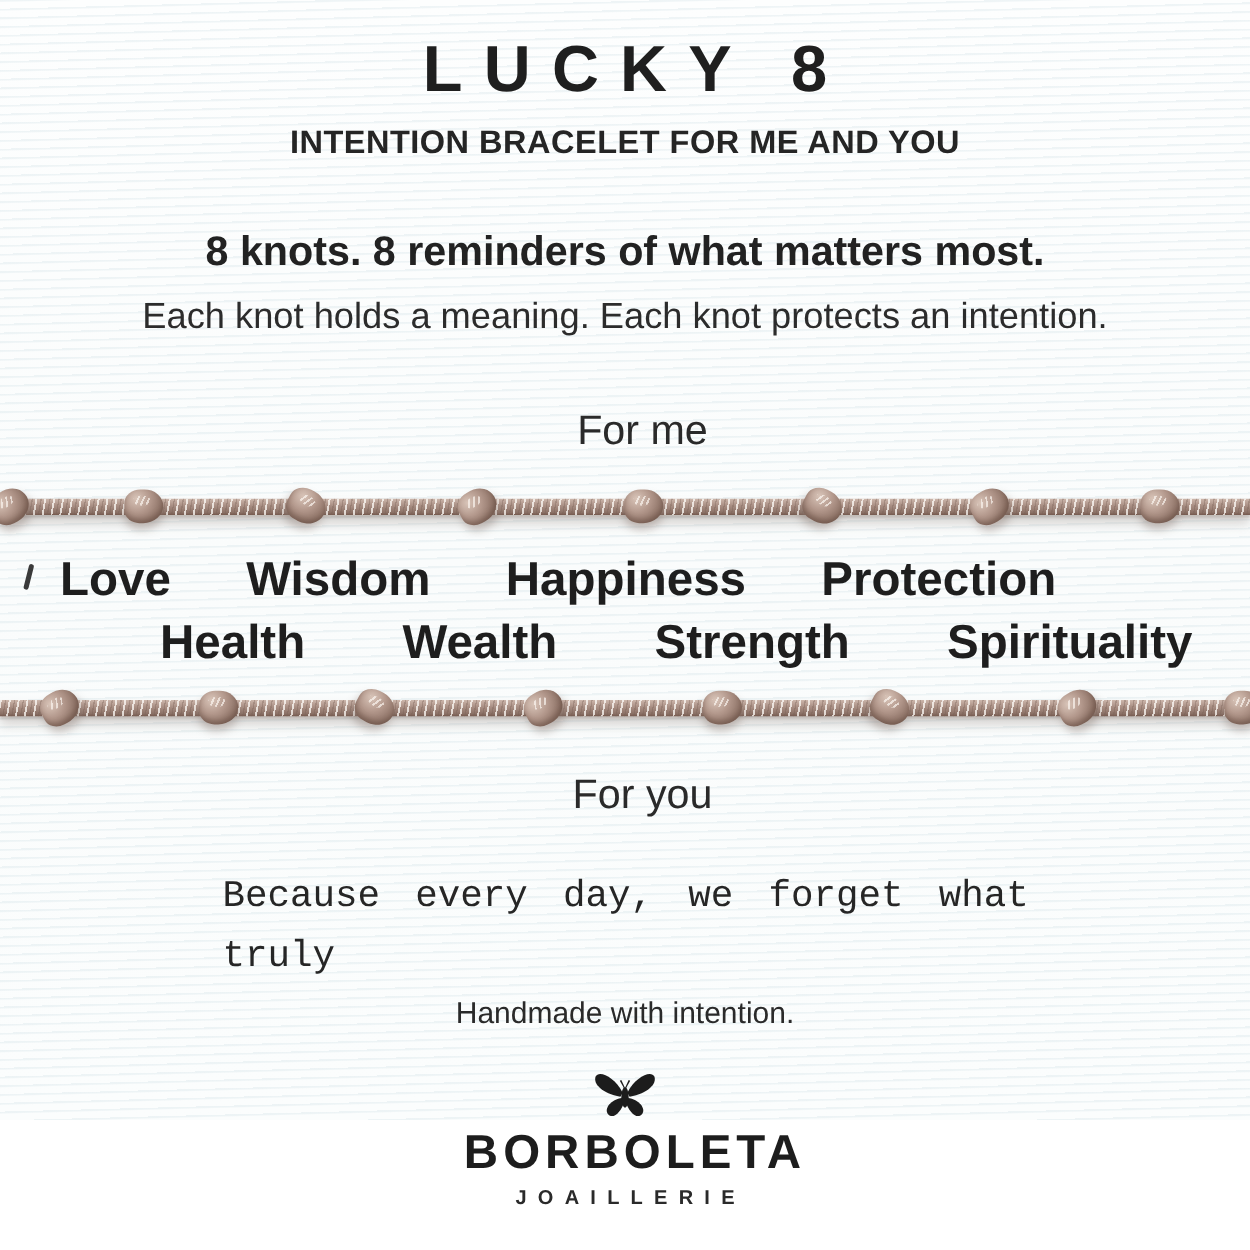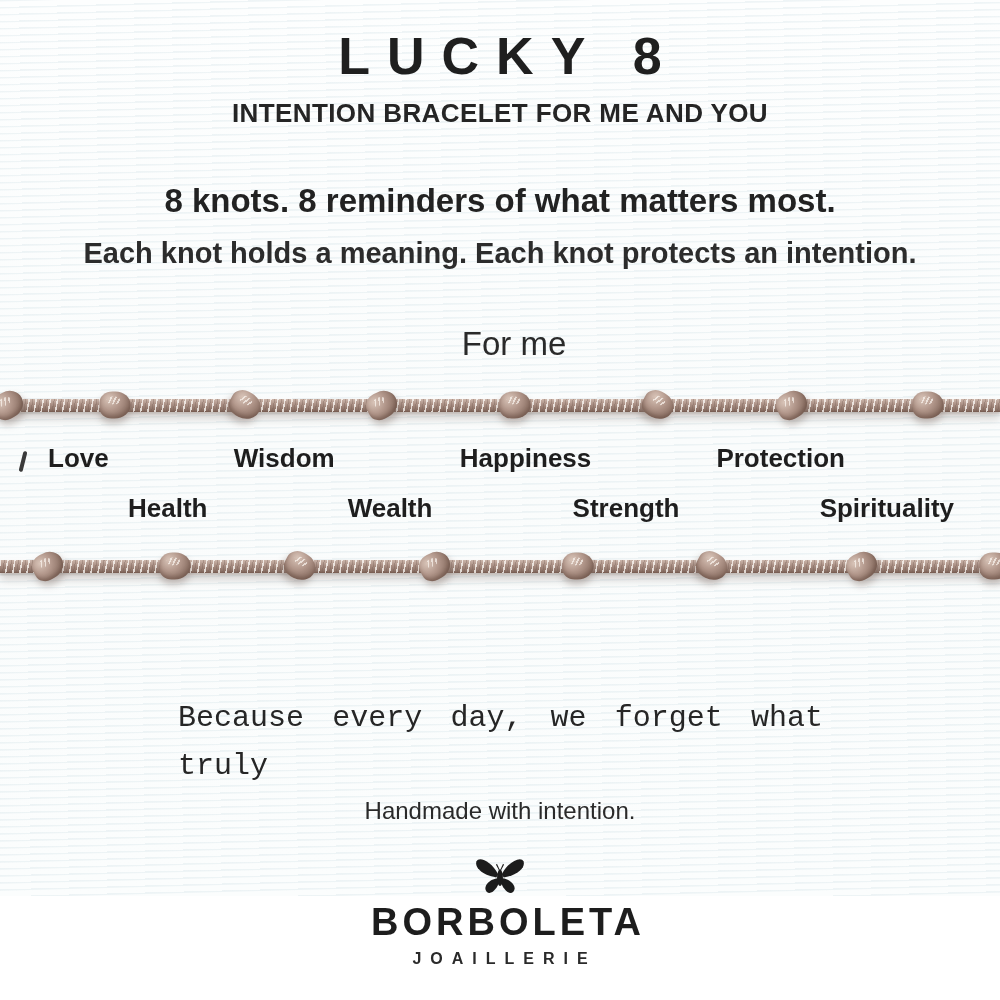--- a/index.html
+++ b/index.html
@@ -24,21 +24,21 @@
     top:26px;font-size:52px;font-weight:600;letter-spacing:17px;padding-left:17px;
     color:#1f1f1f;
   }
   .subtitle{
     top:98px;font-size:26px;font-weight:700;letter-spacing:0.4px;color:#252525;
   }
   .tagline{
     top:162px;font-size:33px;font-weight:700;color:#222;margin-top:20px;
   }
   .meaning{
-    top:237px;font-size:29px;font-weight:700;color:#2c2c2c;
+    top:237px;font-size:29px;font-weight:400;color:#2c2c2c;
   }
   .section-label{
     font-size:33px;font-weight:400;color:#2a2a2a;margin-left:28px;
   }
   .for-me{top:325px;}
   .for-you{top:616px;}
 
   
   .cord{
     position:absolute;left:0;right:0;height:30px;
@@ -63,21 +63,21 @@
   }
   .knot::after{
     content:"";position:absolute;left:22%;top:18%;width:45%;height:30%;
     border-radius:50%;
     background:repeating-linear-gradient(115deg,rgba(255,250,245,0.65) 0 1.5px,rgba(255,255,255,0) 1.5px 4px);
   }
 
   
   .intent-row{
     display:flex;justify-content:space-between;
-    font-size:26px;font-weight:700;color:#1e1e1e;
+    font-size:38px;font-weight:700;color:#1e1e1e;
   }
   .row-1{top:443px;padding:0 155px 0 48px;}
   .row-2{top:493px;padding:0 46px 0 128px;}
   .cutoff-mark{
     position:absolute;left:21px;top:451px;width:4px;height:21px;
     background:#3a3a3a;border-radius:2px;transform:rotate(14deg);
   }
 
   
   .paragraph{
@@ -144,20 +144,21 @@
   <span class="knot" style="left: 4.8%; transform: translate(-50%, -50%) rotate(-28deg);"></span>
       <span class="knot" style="left: 17.5%; transform: translate(-50%, -50%) rotate(0deg);"></span>
       <span class="knot" style="left: 30%; transform: translate(-50%, -50%) rotate(28deg);"></span>
       <span class="knot" style="left: 43.5%; transform: translate(-50%, -50%) rotate(-28deg);"></span>
       <span class="knot" style="left: 57.8%; transform: translate(-50%, -50%) rotate(0deg);"></span>
       <span class="knot" style="left: 71.2%; transform: translate(-50%, -50%) rotate(28deg);"></span>
       <span class="knot" style="left: 86.2%; transform: translate(-50%, -50%) rotate(-28deg);"></span>
       <span class="knot" style="left: 99.5%; transform: translate(-50%, -50%) rotate(0deg);"></span>
     </div>
 
+  <div class="abs ctr section-label for-you">For you</div>
 
   <div class="abs paragraph">
     <div class="pline">Because every day, we forget what truly</div>
   </div>
 
   <div class="abs ctr handmade">Handmade with intention.</div>
 
   <div class="abs butterfly-wrap">
     <svg width="56" height="46" viewBox="0 0 60 50">
       <g fill="#1c1c1c" stroke="none">

